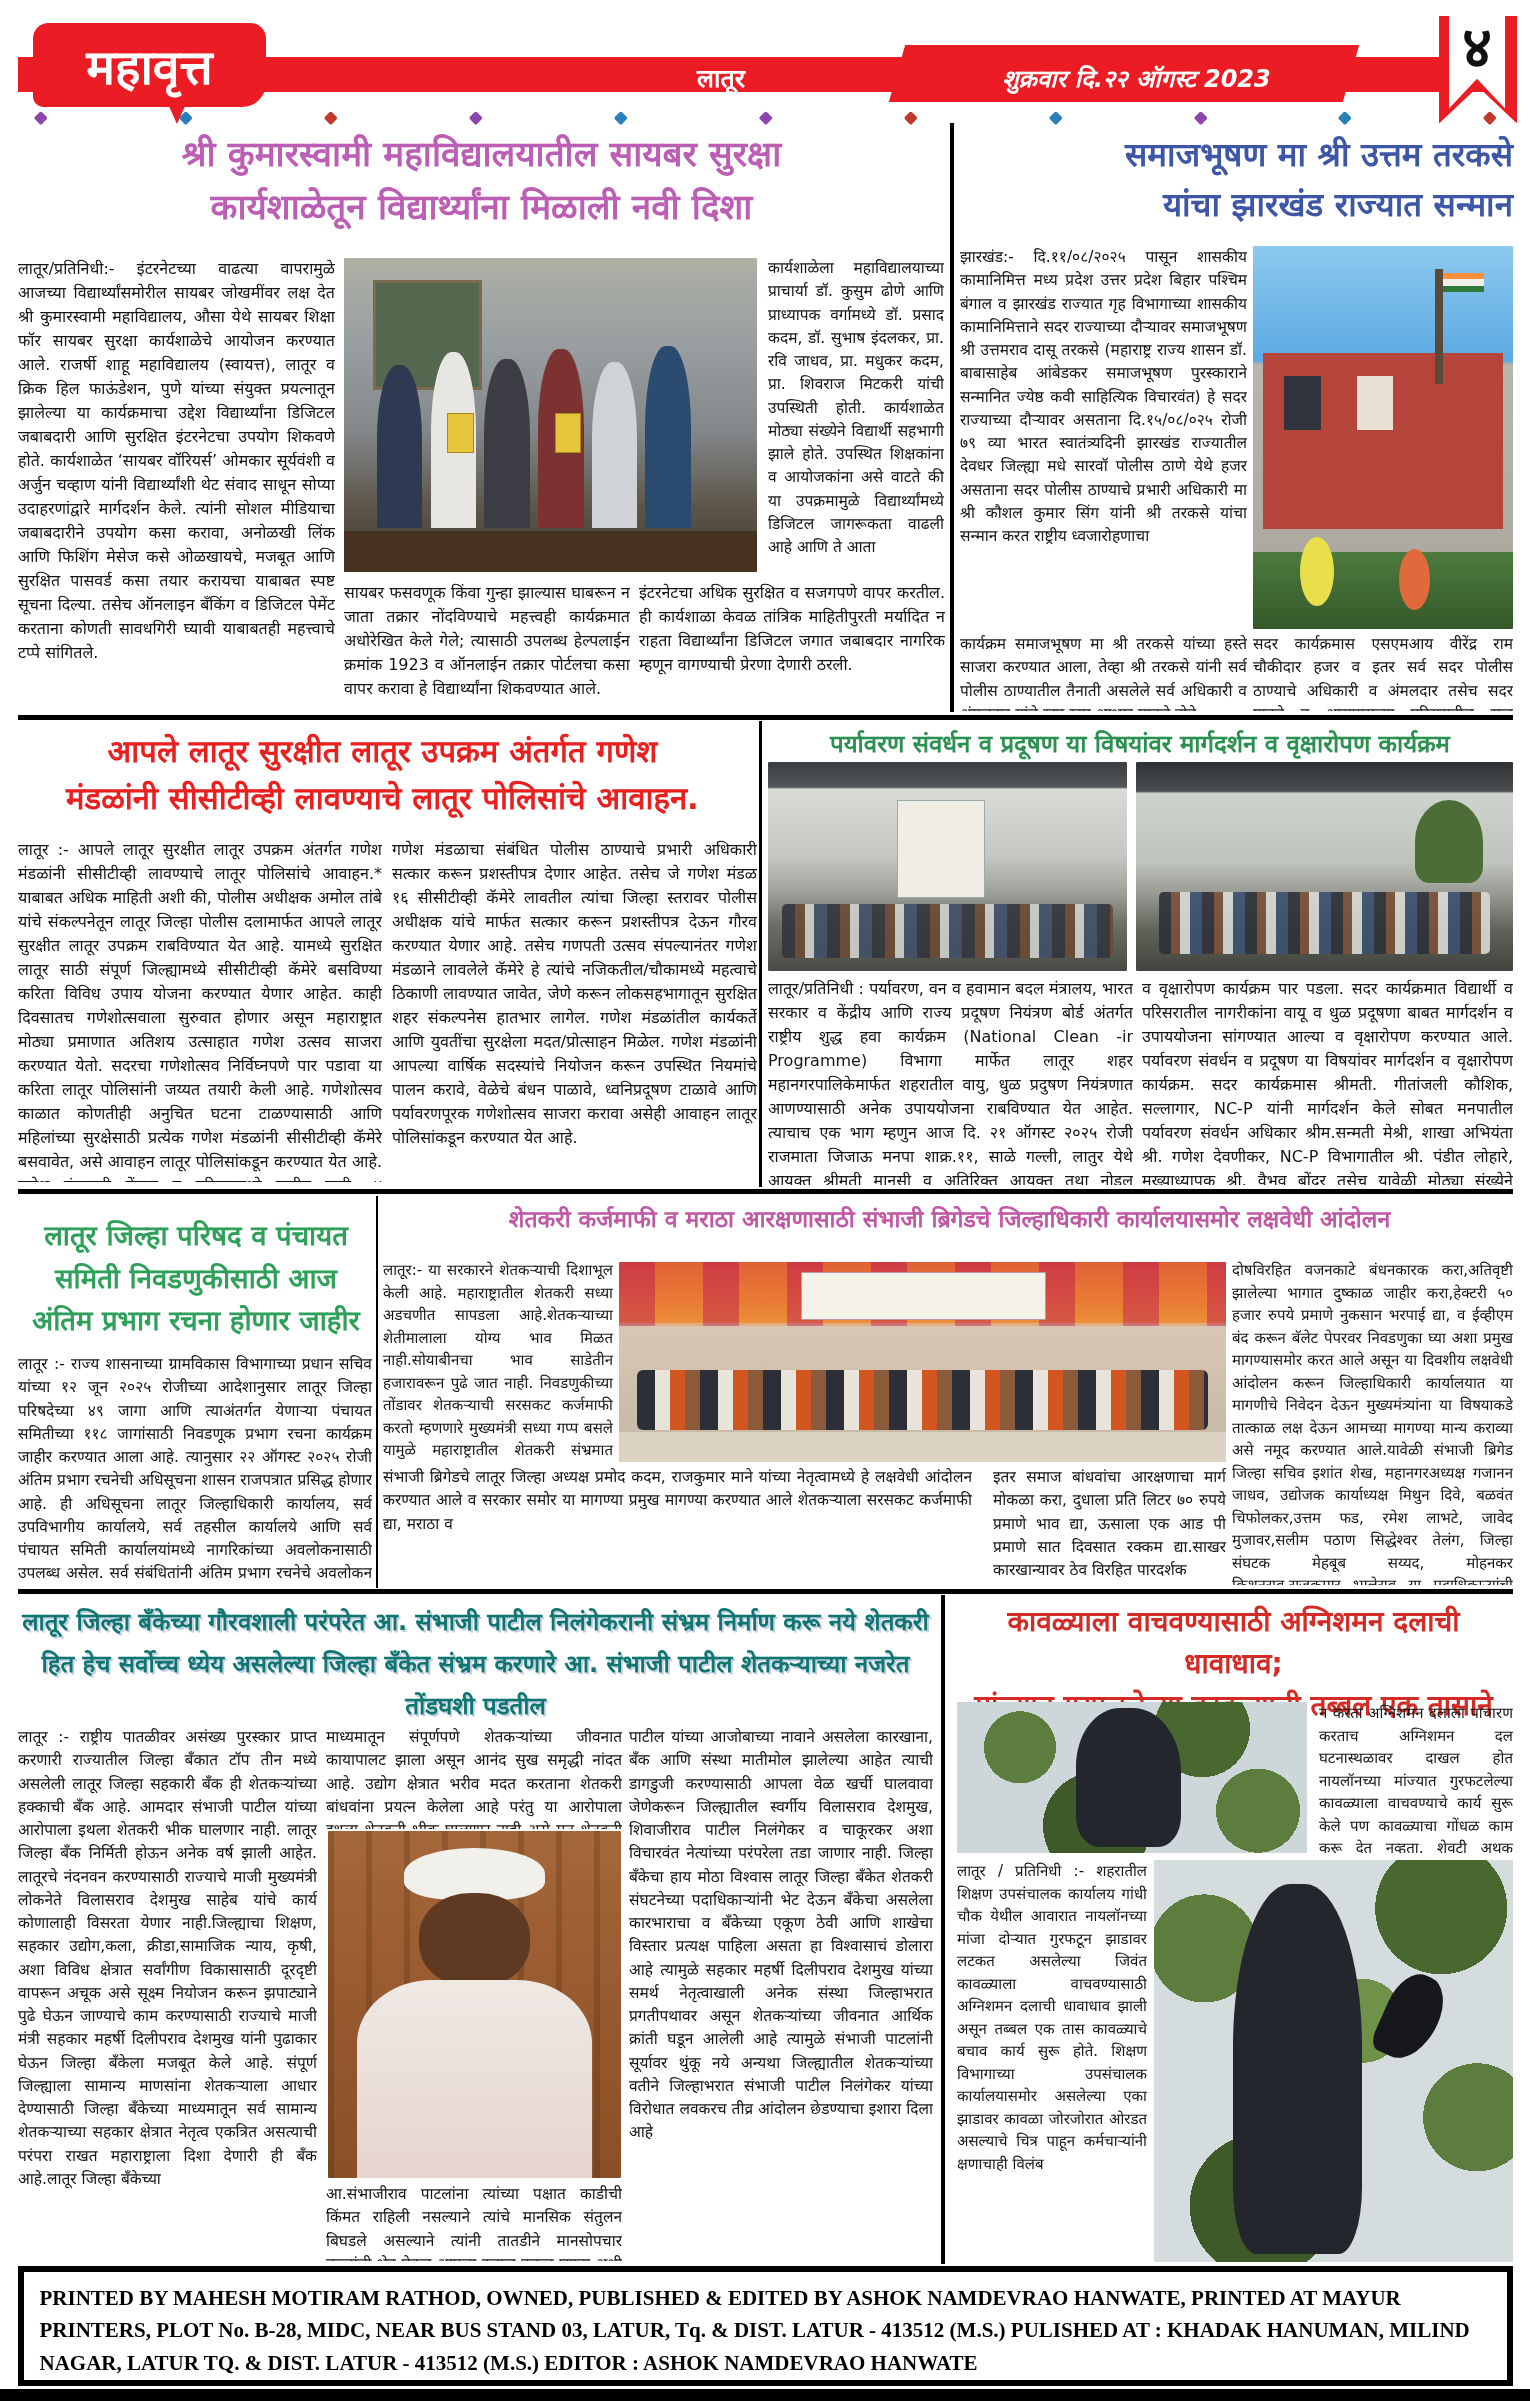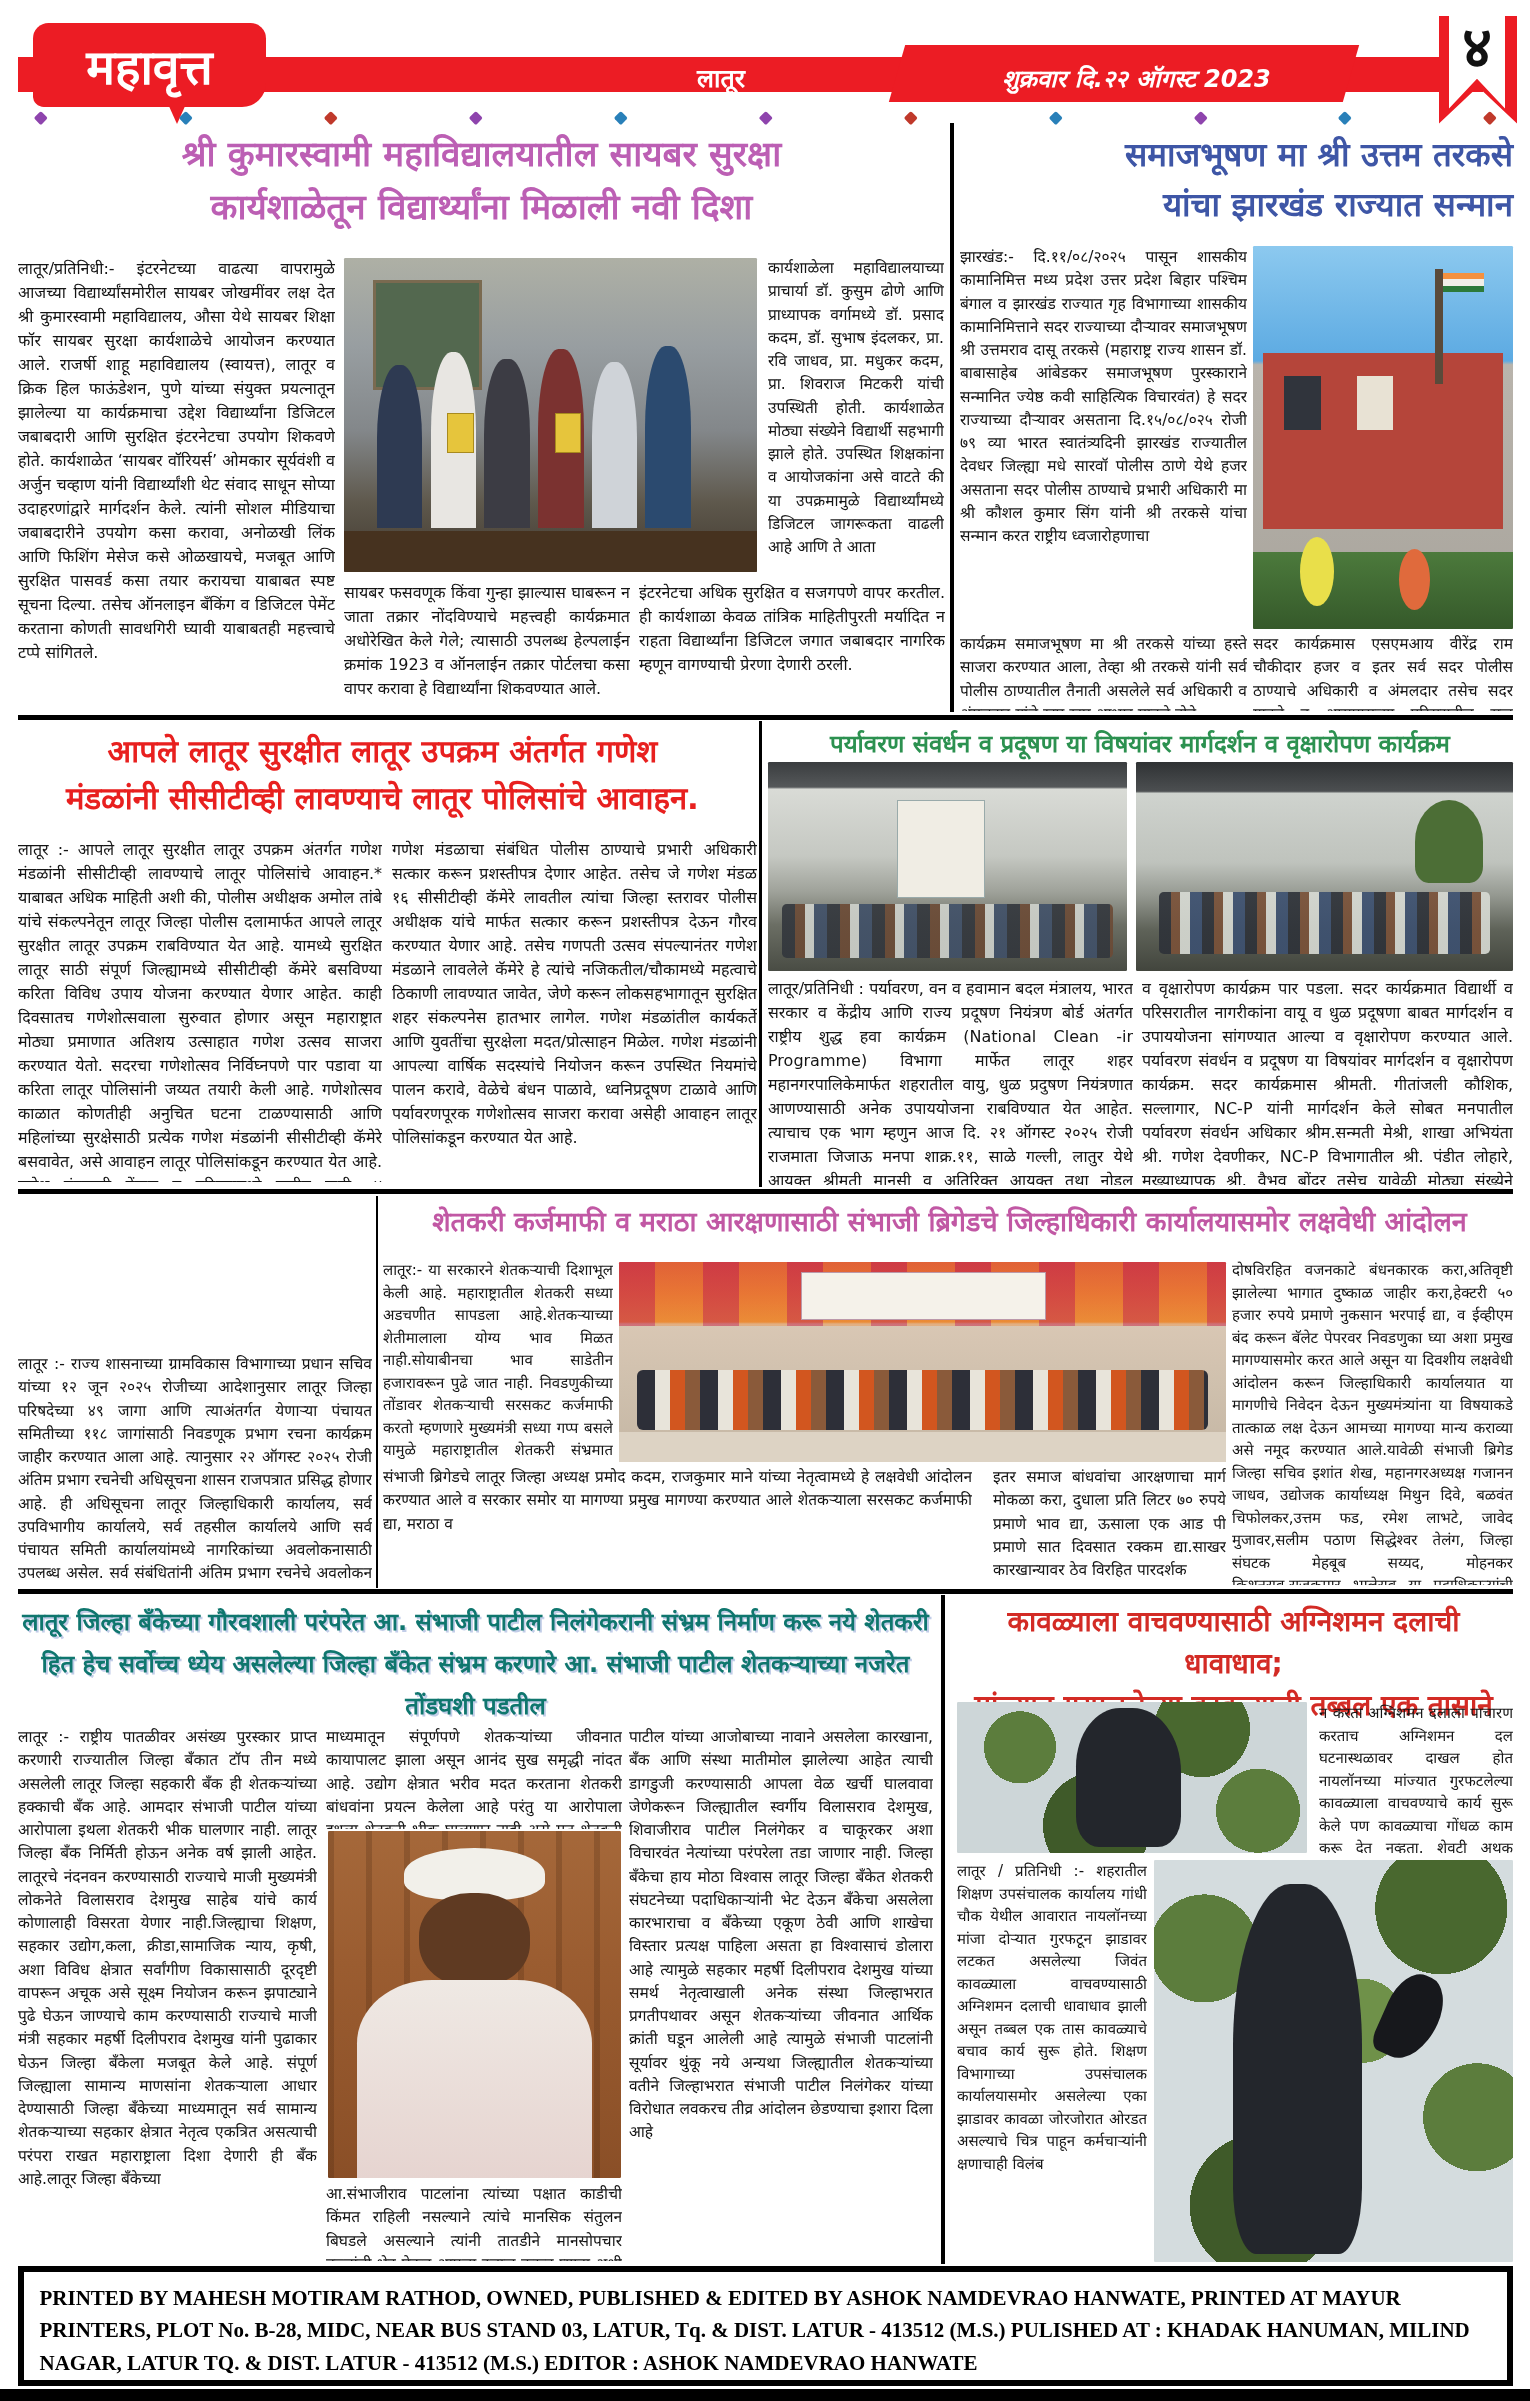--- a/index.html
+++ b/index.html
@@ -126,25 +126,30 @@
   </div>
   <div class="photo" style="left:1136px;top:762px;width:377px;height:209px;background:linear-gradient(180deg,#2f3234 0%,#4c4f51 14%,#cfd3ce 15%,#bfc3bd 48%,#949890 64%,#5f6359 80%,#42453d 100%);">
     <div class="ph-child" style="left:6%;bottom:8%;width:88%;height:30%;background:repeating-linear-gradient(90deg,#2d3138 0 12px,#7a5138 12px 21.5px,#d8dbd4 21.5px 31px,#3c5070 31px 43px);border-radius:4.8px;opacity:.9;"></div>
     <div class="ph-child" style="left:74%;top:18%;width:18%;height:40%;background:#4c6e36;border-radius:50% 50% 20% 20%;"></div>
   </div>
   <div class="col" style="left:768px;top:977px;width:365px;height:208px;">लातूर/प्रतिनिधी : पर्यावरण, वन व हवामान बदल मंत्रालय, भारत सरकार व केंद्रीय आणि राज्य प्रदूषण नियंत्रण बोर्ड अंतर्गत राष्ट्रीय शुद्ध हवा कार्यक्रम (National Clean -ir Programme) विभागा मार्फेत लातूर शहर महानगरपालिकेमार्फत शहरातील वायु, धुळ प्रदुषण नियंत्रणात आणण्यासाठी अनेक उपाययोजना राबविण्यात येत आहेत. त्याचाच एक भाग म्हणुन आज दि. २१ ऑगस्ट २०२५ रोजी राजमाता जिजाऊ मनपा शाक्र.११, साळे गल्ली, लातुर येथे आयुक्त श्रीमती मानसी व अतिरिक्त आयुक्त तथा नोडल अधिकारी देविदास जाधव यांचे मार्गदर्शनाखाली पर्यावरण संवर्धन व प्रदूषण या विषयांवर मार्गदर्शन</div>
   <div class="col" style="left:1142px;top:977px;width:371px;height:208px;">व वृक्षारोपण कार्यक्रम पार पडला. सदर कार्यक्रमात विद्यार्थी व परिसरातील नागरीकांना वायू व धुळ प्रदूषणा बाबत मार्गदर्शन व उपाययोजना सांगण्यात आल्या व वृक्षारोपण करण्यात आले. पर्यावरण संवर्धन व प्रदूषण या विषयांवर मार्गदर्शन व वृक्षारोपण कार्यक्रम. सदर कार्यक्रमास श्रीमती. गीतांजली कौशिक, सल्लागार, NC-P यांनी मार्गदर्शन केले सोबत मनपातील पर्यावरण संवर्धन अधिकार श्रीम.सन्मती मेश्री, शाखा अभियंता श्री. गणेश देवणीकर, NC-P विभागातील श्री. पंडीत लोहारे, मुख्याध्यापक श्री. वैभव बोंदर तसेच यावेळी मोठ्या संख्येने विद्यार्थी, पालक, परिसरातील नागरिक उपस्थित होते.</div>
 
   <div class="rule-h" style="left:18px;top:1189px;width:1495px;height:5.4px;"></div>
 
+  <div class="headline" style="left:21px;top:1214px;width:350px;font-size:27.5px;color:#2fa05a;line-height:1.55;">
+    <div>लातूर जिल्हा परिषद व पंचायत</div>
+    <div>समिती निवडणुकीसाठी आज</div>
+    <div>अंतिम प्रभाग रचना होणार जाहीर</div>
+  </div>
   <div class="col" style="left:18px;top:1353px;width:354px;height:233px;font-size:15.5px;">लातूर :- राज्य शासनाच्या ग्रामविकास विभागाच्या प्रधान सचिव यांच्या १२ जून २०२५ रोजीच्या आदेशानुसार लातूर जिल्हा परिषदेच्या ४९ जागा आणि त्याअंतर्गत येणाऱ्या पंचायत समितीच्या ११८ जागांसाठी निवडणूक प्रभाग रचना कार्यक्रम जाहीर करण्यात आला आहे. त्यानुसार २२ ऑगस्ट २०२५ रोजी अंतिम प्रभाग रचनेची अधिसूचना शासन राजपत्रात प्रसिद्ध होणार आहे. ही अधिसूचना लातूर जिल्हाधिकारी कार्यालय, सर्व उपविभागीय कार्यालये, सर्व तहसील कार्यालये आणि सर्व पंचायत समिती कार्यालयांमध्ये नागरिकांच्या अवलोकनासाठी उपलब्ध असेल. सर्व संबंधितांनी अंतिम प्रभाग रचनेचे अवलोकन करावे, असे आवाहन लातूर जिल्हाधिकारी कार्यालयाच्यावतीने करण्यात येत आहे.</div>
 
   <div class="rule-v" style="left:376px;top:1196px;width:2.4px;height:392px;"></div>
 
-  <div class="headline" style="left:386px;top:1202px;width:1127px;font-size:27px;color:#c158a4;">शेतकरी कर्जमाफी व मराठा आरक्षणासाठी संभाजी ब्रिगेडचे जिल्हाधिकारी कार्यालयासमोर लक्षवेधी आंदोलन</div>
+  <div class="headline" style="left:386px;top:1202px;width:1127px;font-size:23px;color:#c158a4;">शेतकरी कर्जमाफी व मराठा आरक्षणासाठी संभाजी ब्रिगेडचे जिल्हाधिकारी कार्यालयासमोर लक्षवेधी आंदोलन</div>
   <div class="col" style="left:383px;top:1259px;width:230px;height:203px;font-size:15px;">लातूर:- या सरकारने शेतकऱ्याची दिशाभूल केली आहे. महाराष्ट्रातील शेतकरी सध्या अडचणीत सापडला आहे.शेतकऱ्याच्या शेतीमालाला योग्य भाव मिळत नाही.सोयाबीनचा भाव साडेतीन हजारावरून पुढे जात नाही. निवडणुकीच्या तोंडावर शेतकऱ्याची सरसकट कर्जमाफी करतो म्हणणारे मुख्यमंत्री सध्या गप्प बसले यामुळे महाराष्ट्रातील शेतकरी संभ्रमात पडला आहे. बळीराजा होरपळला जात असून मराठा आरक्षणाची दार संपूर्ण महाराष्ट्रामध्ये पसरली असून सुद्धा या सरकारला ते दिसत कसं नाही या सरकारला जाग करण्यासाठी आज</div>
 
   <div class="photo" style="left:619px;top:1262px;width:607px;height:200px;background:linear-gradient(180deg,#d8503f 0%,#e4703b 16%,#e8913f 30%,#d9c7b4 31%,#cfc0ad 62%,#c4b6a4 100%);">
     <div class="ph-child" style="left:0;top:0;width:100%;height:32%;background:repeating-linear-gradient(90deg,rgba(198,42,72,.55) 0 36px,rgba(240,130,40,.35) 36px 84px);"></div>
     <div class="ph-child" style="left:30%;top:5%;width:40%;height:23%;background:#f5f2ea;border:1.8px solid #b9a;"></div>
     <div class="ph-child" style="left:3%;bottom:16%;width:94%;height:30%;background:repeating-linear-gradient(90deg,#2d2f38 0 18px,#e8e4da 18px 33px,#d2561f 33px 48px,#8a5a3a 48px 63px);border-radius:6px;"></div>
     <div class="ph-child" style="left:0;bottom:0;width:100%;height:15%;background:#ddd3c4;"></div>
   </div>
   <div class="col" style="left:1232px;top:1259px;width:281px;height:326px;font-size:15px;">दोषविरहित वजनकाटे बंधनकारक करा,अतिवृष्टी झालेल्या भागात दुष्काळ जाहीर करा,हेक्टरी ५० हजार रुपये प्रमाणे नुकसान भरपाई द्या, व ईव्हीएम बंद करून बॅलेट पेपरवर निवडणुका घ्या अशा प्रमुख मागण्यासमोर करत आले असून या दिवशीय लक्षवेधी आंदोलन करून जिल्हाधिकारी कार्यालयात या मागणीचे निवेदन देऊन मुख्यमंत्र्यांना या विषयाकडे तात्काळ लक्ष देऊन आमच्या मागण्या मान्य कराव्या असे नमूद करण्यात आले.यावेळी संभाजी ब्रिगेड जिल्हा सचिव इशांत शेख, महानगरअध्यक्ष गजानन जाधव, उद्योजक कार्याध्यक्ष मिथुन दिवे, बळवंत चिफोलकर,उत्तम फड, रमेश लाभटे, जावेद मुजावर,सलीम पठाण सिद्धेश्वर तेलंग, जिल्हा संघटक मेहबूब सय्यद, मोहनकर किशनराव,राजकुमार भालेराव या पदाधिकाऱ्यांची स्वाक्षरी निवेदन देण्यात आले</div>
   <div class="col" style="left:383px;top:1466px;width:589px;height:120px;font-size:15.5px;">संभाजी ब्रिगेडचे लातूर जिल्हा अध्यक्ष प्रमोद कदम, राजकुमार माने यांच्या नेतृत्वामध्ये हे लक्षवेधी आंदोलन करण्यात आले व सरकार समोर या मागण्या प्रमुख मागण्या करण्यात आले शेतकऱ्याला सरसकट कर्जमाफी द्या, मराठा व</div>

